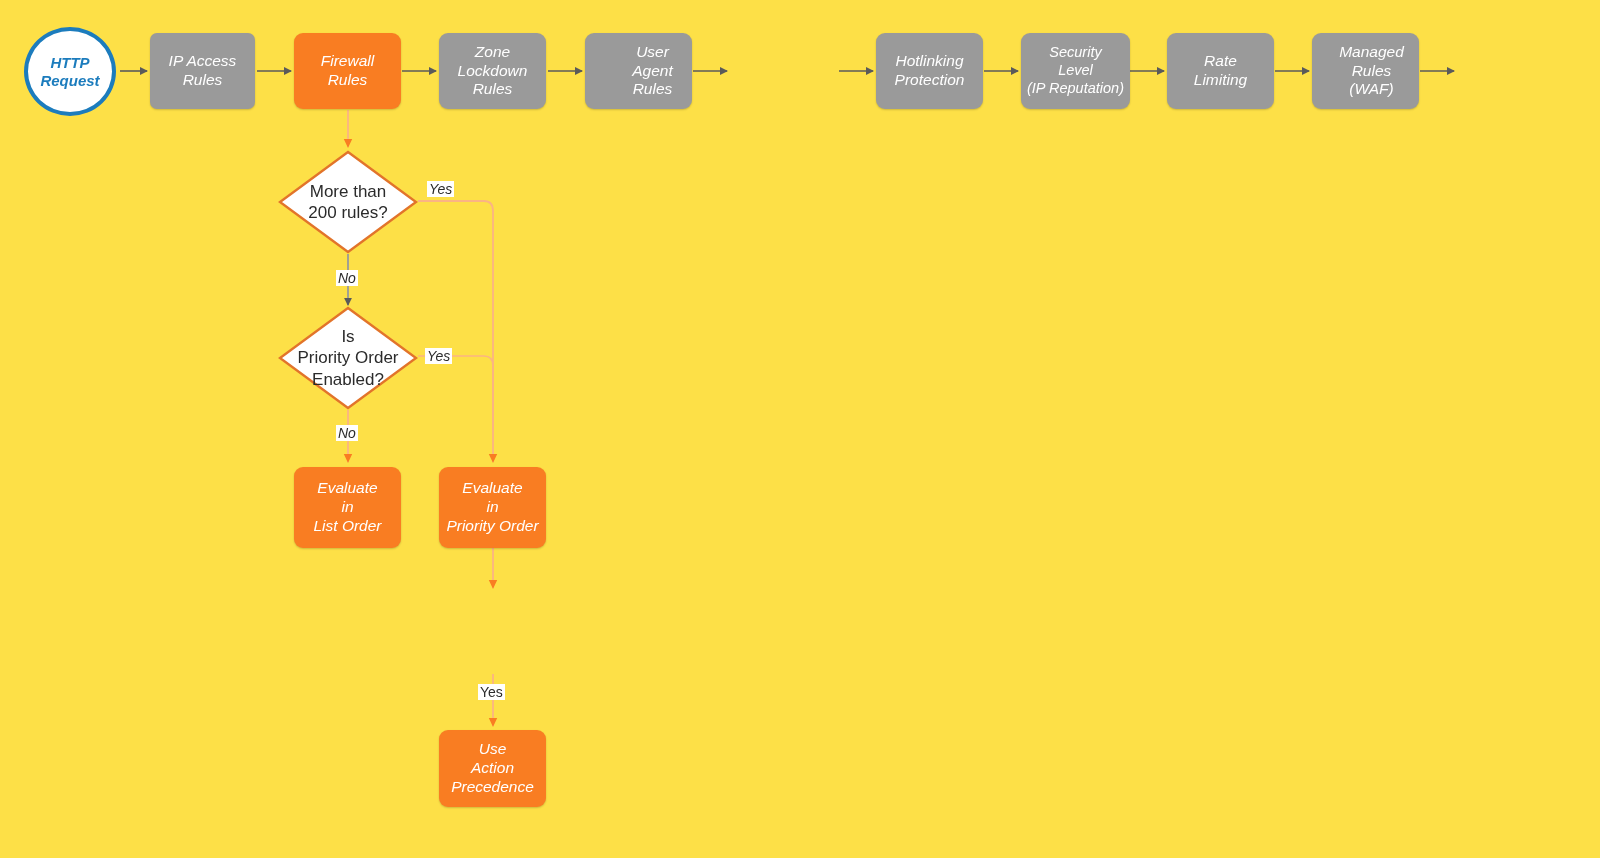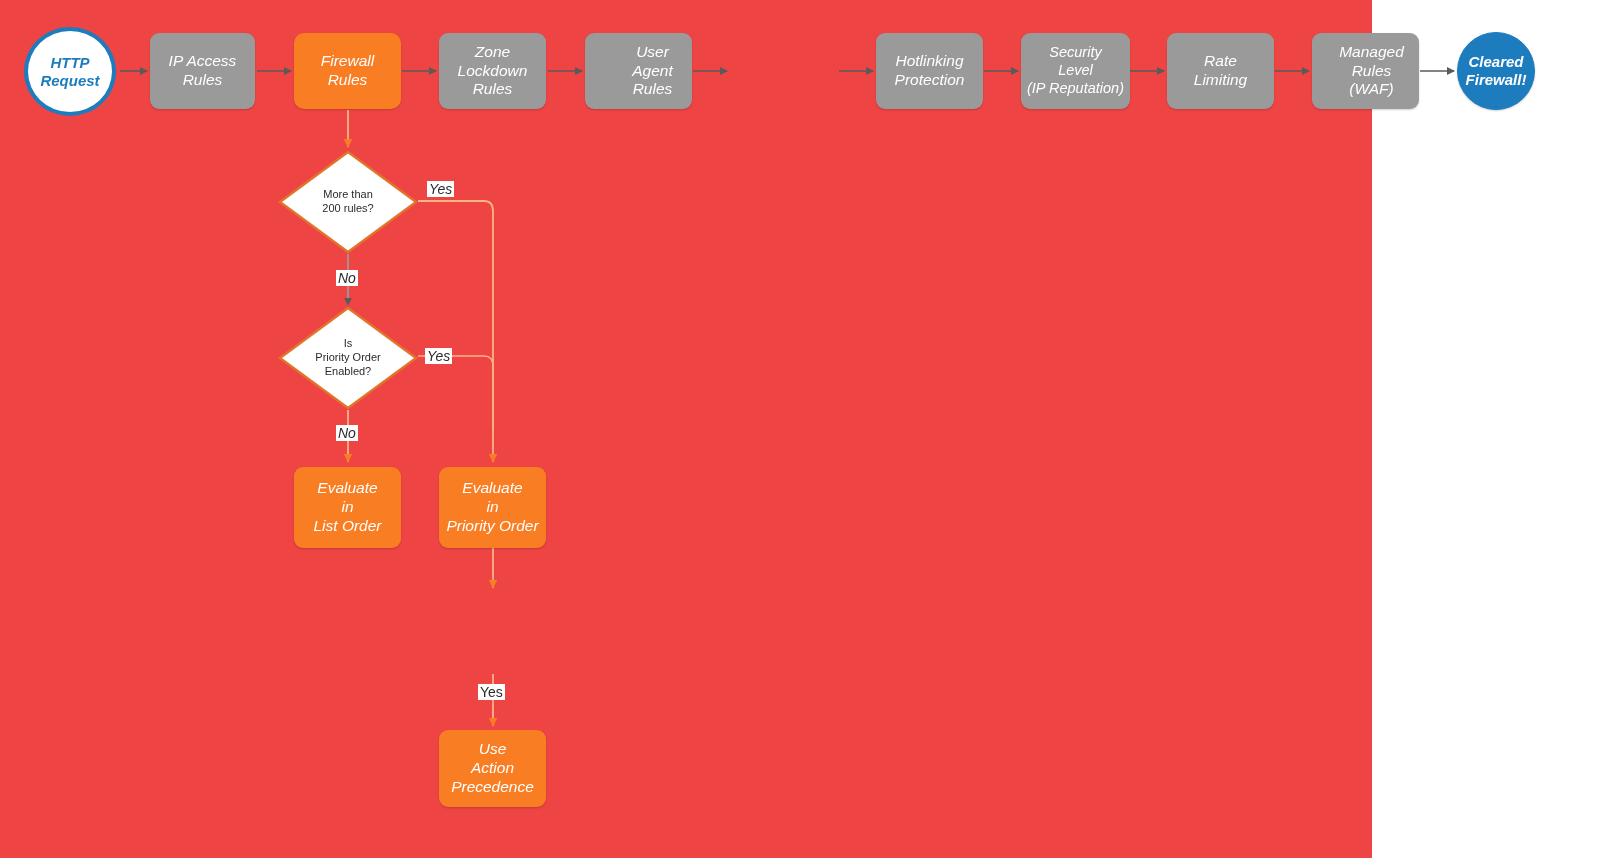--- a/index.html
+++ b/index.html
@@ -8,23 +8,23 @@
     background: #ffffff;
   }
   body {
     font-family: "Liberation Sans", sans-serif;
     width: 1600px;
     height: 858px;
     overflow: hidden;
   }
   #canvas {
     position: relative;
-    width: 1372px;
+    width: 1600px;
     height: 858px;
-    background: #ef4444;
+    background: #fde047;
   }
   #wires {
     position: absolute;
     left: 0;
     top: 0;
     width: 1600px;
     height: 858px;
     pointer-events: none;
   }
 
@@ -77,21 +77,21 @@
     position: absolute;
     left: 50%;
     top: 50%;
     width: 100%;
     height: 100%;
     transform: translate(-50%, -50%);
   }
   .decision .dia-label {
     position: relative;
     z-index: 2;
-    font-size: 11px;
+    font-size: 17px;
     color: #2b2b2b;
     line-height: 1.25;
     white-space: pre-line;
   }
 
   .edge-label {
     position: absolute;
     font-size: 14px;
     font-style: italic;
     color: #2b2b2b;
@@ -159,26 +159,26 @@
     <g>
       <line x1="493" y1="674" x2="493" y2="726" stroke="#fbb484" stroke-width="1.8" fill="none" marker-end="url(#ah-orange)"></line>
     </g>
   </svg>
 
   <div class="node terminator start" style="left:24px; top:27px; width:92px; height:89px;">
     <span style="white-space:pre-line;">HTTP
 Request</span>
   </div>
 
-  <div class="node proc gray" style="left:150px; top:33px; width:105px; height:76px;">
+  <div class="node proc gray" style="left:150px; top:33px; width:105px; height:76px;border-radius:7px;">
     <span style="white-space:pre-line;">IP Access
 Rules</span>
   </div>
 
-  <div class="node proc orange" style="left:294px; top:33px; width:107px; height:76px;border-radius:10px;">
+  <div class="node proc orange" style="left:294px; top:33px; width:107px; height:76px;">
     <span style="white-space:pre-line;">Firewall
 Rules</span>
   </div>
 
   <div class="node proc gray" style="left:439px; top:33px; width:107px; height:76px;">
     <span style="white-space:pre-line;">Zone
 Lockdown
 Rules</span>
   </div>
 
@@ -203,24 +203,20 @@
     <span style="white-space:pre-line;">Rate
 Limiting</span>
   </div>
 
   <div class="node proc gray" style="left:1312px; top:33px; width:107px; height:76px;padding-left:16px;">
     <span style="white-space:pre-line;">Managed
 Rules
 (WAF)</span>
   </div>
 
-  <div class="node terminator end" style="left:1457px; top:32px; width:78px; height:78px;">
-    <span style="white-space:pre-line;">Cleared
-Firewall!</span>
-  </div>
 
   <div class="node decision" style="left:278px; top:150px; width:140px; height:104px;">
     <svg class="dia-shape" viewBox="0 0 140 104" preserveAspectRatio="none">
       <polygon points="70,2 138,52 70,102 2,52" fill="#ffffff" stroke="#e2742a" stroke-width="2.4"></polygon>
     </svg>
     <span class="dia-label">More than
 200 rules?</span>
   </div>
 
   <div class="node decision" style="left:278px; top:306px; width:140px; height:104px;">

